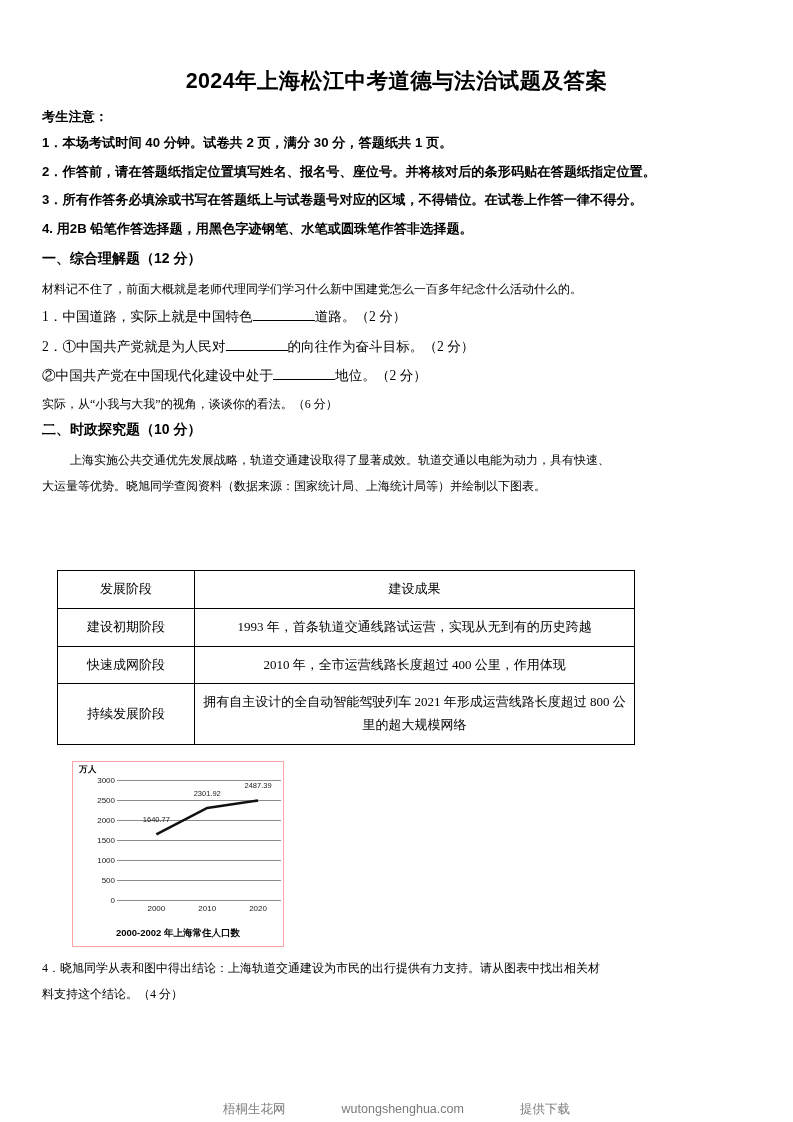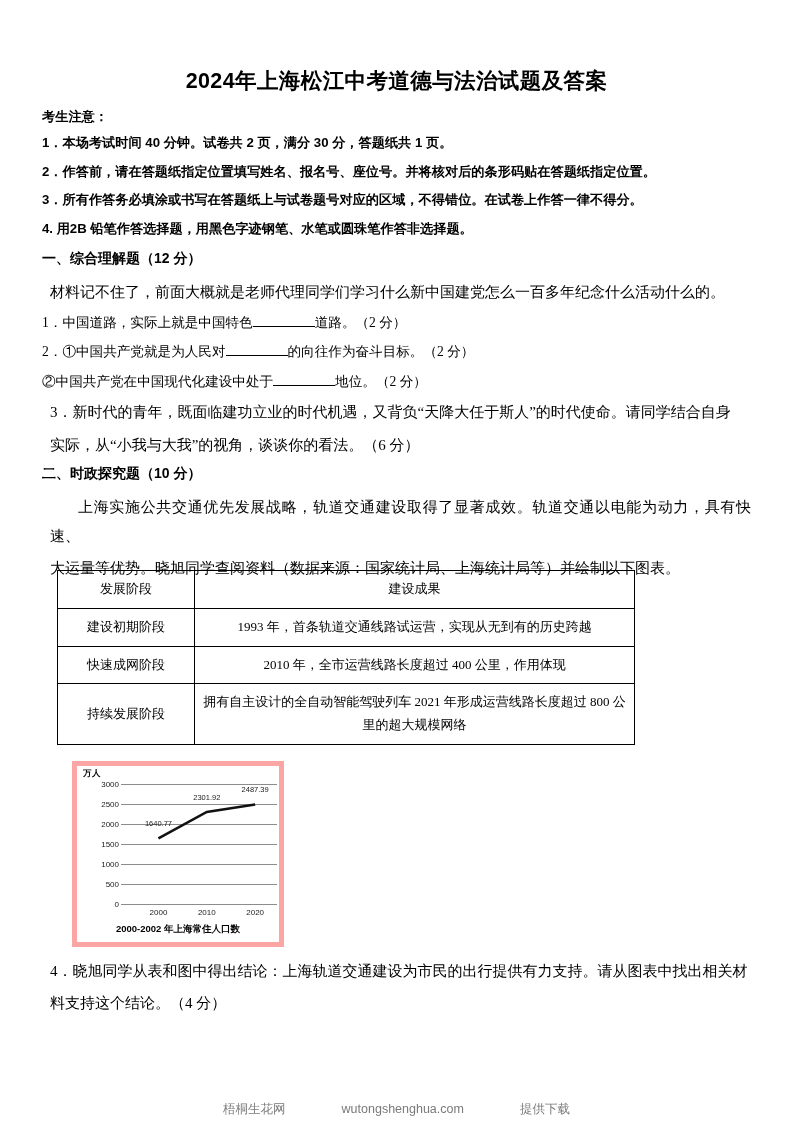--- a/index.html
+++ b/index.html
@@ -53,23 +53,23 @@
     font-family: "Liberation Sans", "DejaVu Sans", sans-serif;
   }
   .sec-head {
     font-size: 14px;
     font-weight: bold;
     line-height: 1.4;
     margin: 4px 0 9px 0;
     font-family: "Liberation Sans", "DejaVu Sans", sans-serif;
   }
   .para {
-    font-size: 15px;
+    font-size: 12px;
     line-height: 1.95;
-    margin: 0 0 3px 8px;
+    margin: 0 0 3px 0;
     text-align: justify;
   }
   .para.indent { text-indent: 28px; }
   .q-line {
     font-size: 13.6px;
     line-height: 1.95;
     margin: 0 0 3px 0;
   }
   .blank {
     display: inline-block;
@@ -108,21 +108,21 @@
     font-size: 13px;
   }
   .tbl-caption .gap { display: inline-block; width: 14px; }
   
   .chart-box {
     position: absolute;
     left: 72px;
     top: 761px;
     width: 212px;
     height: 186px;
-    border: 5px solid #fca5a5;
+    border: 1px solid #fca5a5;
     background: #fff;
     box-sizing: border-box;
   }
   .chart-unit {
     position: absolute;
     left: 6px;
     top: 2px;
     font-size: 8.5px;
     font-weight: bold;
     font-family: "Liberation Sans", "DejaVu Sans", sans-serif;
@@ -235,21 +235,20 @@
     </p>
 
     <p class="q-line">
       <span>2．①中国共产党就是为人民对</span><span class="blank"></span><span>的向往作为奋斗目标。（2 分）</span>
     </p>
 
     <p class="q-line">
       <span>②中国共产党在中国现代化建设中处于</span><span class="blank"></span><span>地位。（2 分）</span>
     </p>
 
-    <p class="para">3．新时代的青年，既面临建功立业的时代机遇，又背负“天降大任于斯人”的时代使命。请同学结合自身</p>
     <p class="para">实际，从“小我与大我”的视角，谈谈你的看法。（6 分）</p>
 
     <p class="sec-head">二、时政探究题（10 分）</p>
 
     <p class="para indent">上海实施公共交通优先发展战略，轨道交通建设取得了显著成效。轨道交通以电能为动力，具有快速、</p>
     <p class="para">大运量等优势。晓旭同学查阅资料（数据来源：国家统计局、上海统计局等）并绘制以下图表。</p>
   </div>
 
   <div class="tbl-wrap">
     <table class="dev-table">

